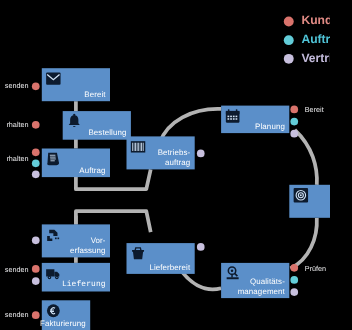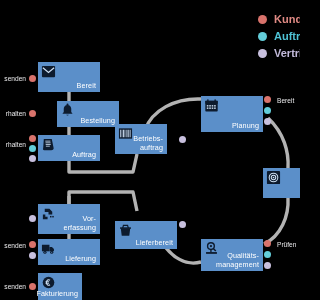--- a/index.html
+++ b/index.html
@@ -194,21 +194,21 @@
         <path d="M4 3 L9 3 L12 6 L12 9 L8 9 L8 6.5 L4 6.5 Z" fill="#0d1b2e"></path>
         <rect x="9.6" y="10.6" width="1.6" height="1.6" fill="#0d1b2e"></rect>
         <rect x="12" y="10.6" width="1.6" height="1.6" fill="#0d1b2e"></rect>
       </svg>
     </span>
     <span class="node-label">Vor-
 erfassung</span>
   </div>
   <span class="dot dot-vertrieb" style="left:29px; top:215px;"></span>
 
-  <div class="node" style="left:38px; top:239px; width:62px; height:26px;">
+  <div class="node" style="left:38px; top:239px; width:62px; height:26px;font-family:Liberation Mono, monospace;">
     <span class="node-icon">
       <svg viewBox="0 0 16 16" width="15" height="15">
         <path d="M1 4 L9 4 L9 11 L1 11 Z" fill="#0d1b2e"></path>
         <path d="M9 6.4 L11.6 6.4 L13.8 8.6 L13.8 11 L9 11 Z" fill="#0d1b2e"></path>
         <circle cx="4.2" cy="12" r="1.7" fill="#0d1b2e"></circle>
         <circle cx="11.4" cy="12" r="1.7" fill="#0d1b2e"></circle>
         <circle cx="4.2" cy="12" r="0.6" fill="#5b8fc9"></circle>
         <circle cx="11.4" cy="12" r="0.6" fill="#5b8fc9"></circle>
       </svg>
     </span>
@@ -224,21 +224,21 @@
         <circle cx="8" cy="8" r="6.2" fill="#0d1b2e"></circle>
         <path d="M9.6 5.6 C8 4.4 5.8 5.4 5.8 8 C5.8 10.6 8 11.6 9.6 10.4" fill="none" stroke="#cfe0f2" stroke-width="1.2"></path>
         <path d="M4.8 7.2 L8.6 7.2 M4.8 8.8 L8.6 8.8" stroke="#cfe0f2" stroke-width="1"></path>
       </svg>
     </span>
     <span class="node-label">Fakturierung</span>
   </div>
   <span class="dot dot-kunde" style="left:29px; top:283px;"></span>
   <span class="edge-label left" style="left:-16px; top:283px; width:42px;">senden</span>
 
-  <div class="node" style="left:115px; top:124px; width:52px; height:30px;text-decoration:underline;">
+  <div class="node" style="left:115px; top:124px; width:62px; height:30px;text-decoration:underline;">
     <span class="node-icon">
       <svg viewBox="0 0 16 16" width="15" height="15">
         <rect x="1" y="2.5" width="14" height="11" fill="#0d1b2e"></rect>
         <g fill="#cfe0f2">
           <rect x="2.4" y="4" width="0.9" height="8"></rect>
           <rect x="4" y="4" width="0.5" height="8"></rect>
           <rect x="5.2" y="4" width="1.1" height="8"></rect>
           <rect x="7" y="4" width="0.5" height="8"></rect>
           <rect x="8.2" y="4" width="0.9" height="8"></rect>
           <rect x="9.8" y="4" width="0.5" height="8"></rect>
@@ -257,21 +257,21 @@
       <svg viewBox="0 0 16 16" width="15" height="15">
         <path d="M3 5.5 L13 5.5 L12 13.5 L4 13.5 Z" fill="#0d1b2e"></path>
         <path d="M5 5.5 L5.8 2.5 L10.2 2.5 L11 5.5" fill="none" stroke="#0d1b2e" stroke-width="1.3"></path>
         <path d="M2.2 4.6 L13.8 4.6 L13.8 6.2 L2.2 6.2 Z" fill="#0d1b2e"></path>
       </svg>
     </span>
     <span class="node-label">Lieferbereit</span>
   </div>
   <span class="dot dot-vertrieb" style="left:179px; top:221px;"></span>
 
-  <div class="node" style="left:201px; top:96px; width:62px; height:36px;">
+  <div class="node" style="left:201px; top:96px; width:62px; height:25px;">
     <span class="node-icon">
       <svg viewBox="0 0 16 16" width="15" height="15">
         <rect x="1.4" y="3" width="13.2" height="11.4" rx="0.8" fill="#0d1b2e"></rect>
         <rect x="1.4" y="3" width="13.2" height="3.2" fill="#0d1b2e"></rect>
         <rect x="3.4" y="1.4" width="1.5" height="2.6" rx="0.6" fill="#0d1b2e"></rect>
         <rect x="11.1" y="1.4" width="1.5" height="2.6" rx="0.6" fill="#0d1b2e"></rect>
         <g fill="#cfe0f2">
           <rect x="3" y="7.6" width="1.7" height="1.5"></rect>
           <rect x="5.6" y="7.6" width="1.7" height="1.5"></rect>
           <rect x="8.2" y="7.6" width="1.7" height="1.5"></rect>

